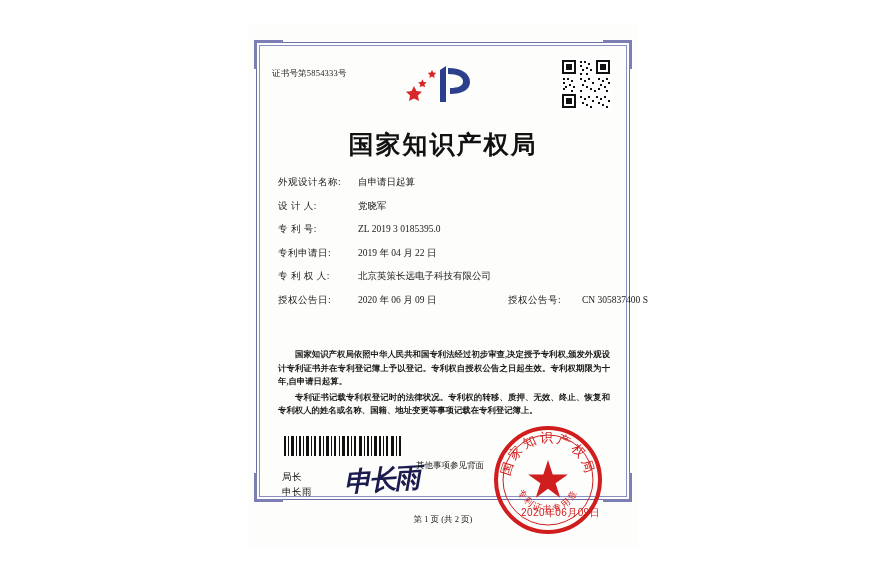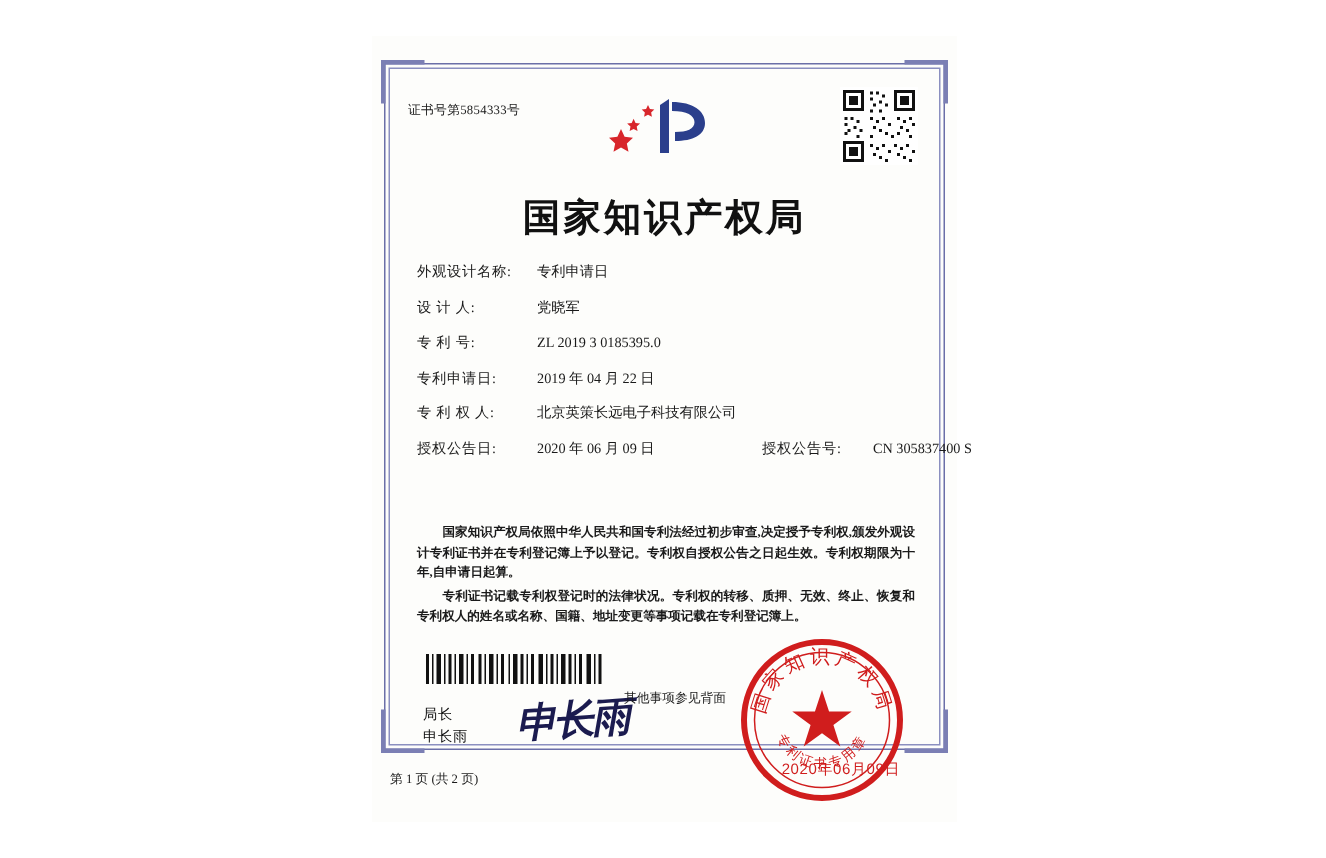--- a/index.html
+++ b/index.html
@@ -190,23 +190,24 @@
     right: 38px;
     top: 482px;
     font-size: 10px;
     color: #d01d1d;
     letter-spacing: 0.4px;
     font-family: "Liberation Sans", sans-serif;
   }
   
   .page-foot {
     position: absolute;
-    left: 12px;
+    left: 0;
     right: 0;
     top: 490px;
+    text-align: center;
     font-size: 8.5px;
     color: #1a1a1a;
   }
   .bottom-note {
     position: absolute;
     left: 0;
     right: 0;
     bottom: 8px;
     text-align: center;
     font-size: 8.5px;
@@ -308,21 +309,21 @@
             <rect x="46" y="48" width="2" height="2"></rect>
         </g>
       </svg>
     </div>
 
     <div class="title">国家知识产权局</div>
 
     <div class="fields">
       <div class="field-row">
         <span class="field-label">外观设计名称:</span>
-        <span class="field-value">专利申请日</span>
+        <span class="field-value">自申请日起算</span>
       </div>
       <div class="field-row">
         <span class="field-label">设 计 人:</span>
         <span class="field-value">党晓军</span>
       </div>
       <div class="field-row">
         <span class="field-label">专 利 号:</span>
         <span class="field-value">ZL 2019 3 0185395.0</span>
       </div>
       <div class="field-row">

